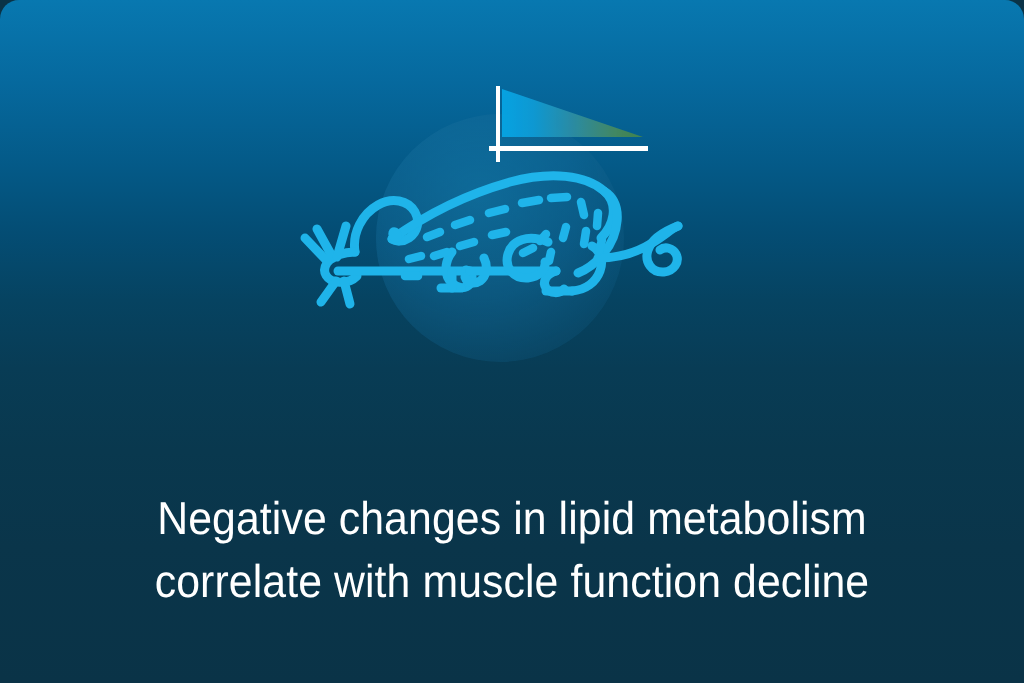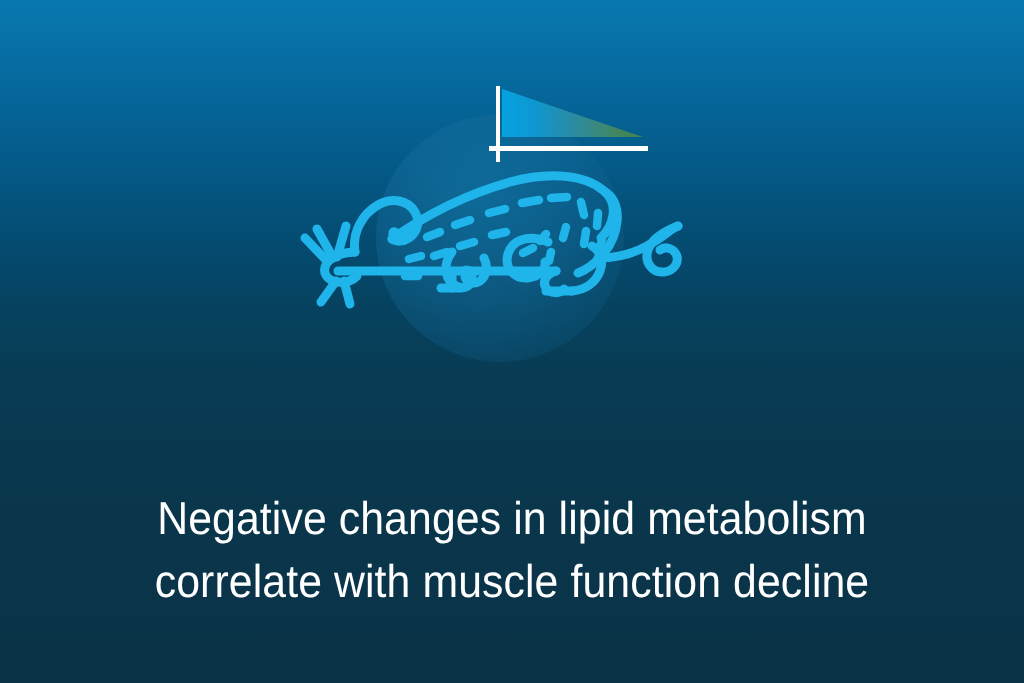--- a/index.html
+++ b/index.html
@@ -19,20 +19,21 @@
     background: linear-gradient(to bottom,
         #0878b0 0%,
         #06699e 12%,
         #045a88 24%,
         #044d74 34%,
         #064361 44%,
         #083c55 54%,
         #09384e 66%,
         #0a354a 80%,
         #0a3347 100%);
+    border-radius: 19px;
   }
 
   
   .hero-disc {
     position: absolute;
     left: 376px;
     top: 114px;
     width: 248px;
     height: 248px;
     border-radius: 50%;

